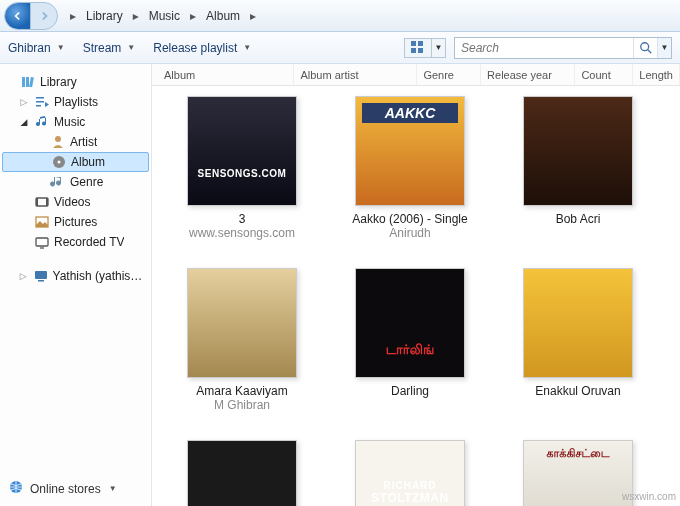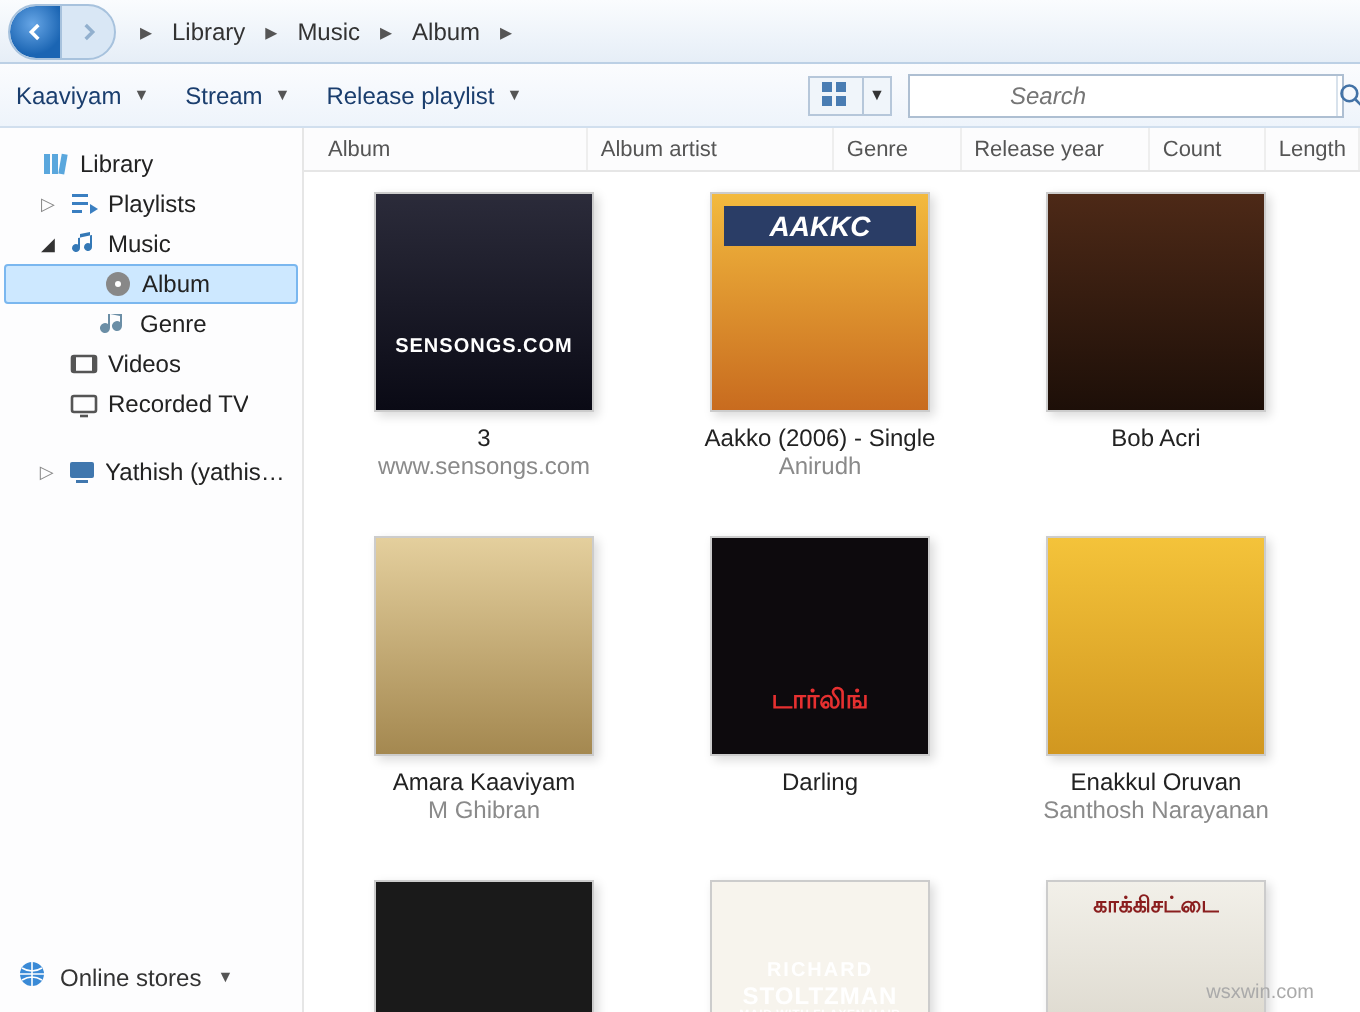--- a/index.html
+++ b/index.html
@@ -18,21 +18,21 @@
 .crumb .arrow { width: 14px; display: flex; justify-content: center; color: #555; cursor: pointer; }
 
 
 .toolbar { height: 32px; background: linear-gradient(#fbfcfe, #eef4fb); border-bottom: 1px solid #d1dfee; display: flex; align-items: center; padding: 0 8px; gap: 18px; }
 .tool-item { display: flex; align-items: center; gap: 4px; color: #1a3e6e; cursor: pointer; font-size: 12px; }
 .tool-item .dd { font-size: 8px; color: #555; margin-left: 2px; }
 .toolbar-right { margin-left: auto; display: flex; align-items: center; gap: 8px; }
 .view-switch { width: 28px; height: 20px; border: 1px solid #b6c7da; background: #f0f5fa; display: flex; align-items: center; justify-content: center; cursor: pointer; font-size: 10px; }
 .view-dd { width: 14px; height: 20px; border: 1px solid #b6c7da; border-left: none; background: #f0f5fa; display: flex; align-items: center; justify-content: center; cursor: pointer; font-size: 8px; }
 .searchbox { display: flex; align-items: center; width: 218px; height: 22px; border: 1px solid #aebfd2; background: #fff; }
-.searchbox input { flex: 1; border: none; outline: none; padding: 0 6px; font-size: 12px; font-style: italic; color: #888; background: transparent; margin-left: 44px; }
+.searchbox input { flex: 1; border: none; outline: none; padding: 0 6px; font-size: 12px; font-style: italic; color: #888; background: transparent; }
 .searchbox .search-btn { width: 24px; height: 100%; display: flex; align-items: center; justify-content: center; border-left: 1px solid #d8e2ec; cursor: pointer; color: #4272a6; }
 .searchbox .search-dd { width: 14px; height: 100%; display:flex; align-items:center; justify-content:center; border-left: 1px solid #d8e2ec; cursor: pointer; font-size: 8px; background:#eef4fb; }
 
 .main { display: flex; height: 442px; }
 
 
 .sidebar { width: 152px; border-right: 1px solid #e6e6e6; padding: 8px 2px; overflow-y: auto; background: #fdfdfe; }
 .tree-item { display: flex; align-items: center; height: 20px; gap: 4px; cursor: pointer; padding-right: 4px; white-space: nowrap; }
 .tree-item.selected { background: #cde8ff; border: 1px solid #7ab7ef; border-radius: 2px; }
 .tree-item .expander { width: 12px; text-align: center; color: #888; font-size: 9px; }
@@ -78,21 +78,21 @@
 .ico-video { color:#555; }
 .ico-pic { color:#c0904a; }
 .ico-tv { color:#555; }
 .ico-other { color:#6b8ea6; }
 .ico-pc { color:#4077ae; }
 .ico-globe { color:#2a6db2; }
 
 .online-row { position:absolute; left:8px; bottom:8px; display:flex; align-items:center; gap:6px; cursor:pointer; }
 .online-row .dd { font-size:8px; margin-left:2px; color:#555; }
 
-.watermark { position:absolute; right:23px; bottom:4px; font-size:10px; color:#aaa; }
+.watermark { position:absolute; right:4px; bottom:4px; font-size:10px; color:#aaa; }
 
 svg.icon { width:16px; height:16px; }
 </style>
 </head>
 <body>
 
 <div class="navbar">
   <div class="nav-btn-group">
     <div class="nav-btn back">
       <svg viewBox="0 0 24 24">
@@ -119,21 +119,21 @@
       </div>
     <div class="crumb">
         <span>Album</span>
         <span class="arrow">▸</span>
       </div>
   </div>
 </div>
 
 <div class="toolbar">
   <div class="tool-item">
-      <span>Kaaviyam</span>
+      <span>Ghibran</span>
       <span class="dd">▼</span>
     </div>
   <div class="tool-item">
       <span>Stream</span>
       <span class="dd">▼</span>
     </div>
   <div class="tool-item">
       <span>Release playlist</span>
       <span class="dd">▼</span>
     </div>
@@ -190,20 +190,30 @@
     </div>
     <div class="tree-item ind1">
       <span class="expander open">◢</span>
       <span class="icon ico-music">
           <svg class="icon" viewBox="0 0 16 16">
             <path d="M6 3 v7 a2 2 0 1 1 -1 -1.7 V5 l7 -1.5 v6 a2 2 0 1 1 -1 -1.7 V2 z" fill="#3478b6"></path>
           </svg>
         </span>
       <span class="label">Music</span>
     </div>
+    <div class="tree-item ind2">
+      <span class="expander"></span>
+      <span class="icon">
+          <svg class="icon" viewBox="0 0 16 16">
+            <circle cx="8" cy="5" r="3" fill="#c99b5f"></circle>
+            <path d="M3 14 q5 -6 10 0" fill="#c99b5f"></path>
+          </svg>
+        </span>
+      <span class="label">Artist</span>
+    </div>
     <div class="tree-item ind2 selected">
       <span class="expander"></span>
       <span class="icon">
           <svg class="icon" viewBox="0 0 16 16">
             <circle cx="8" cy="8" r="6" fill="#888"></circle>
             <circle cx="8" cy="8" r="1.5" fill="#fff"></circle>
           </svg>
         </span>
       <span class="label">Album</span>
     </div>
@@ -219,20 +229,30 @@
     <div class="tree-item ind1">
       <span class="expander"></span>
       <span class="icon ico-video">
           <svg class="icon" viewBox="0 0 16 16">
             <rect x="2" y="4" width="12" height="8" rx="1" fill="none" stroke="#555" stroke-width="1.3"></rect>
             <rect x="2" y="4" width="2" height="8" fill="#555"></rect>
             <rect x="12" y="4" width="2" height="8" fill="#555"></rect>
           </svg>
         </span>
       <span class="label">Videos</span>
+    </div>
+    <div class="tree-item ind1">
+      <span class="expander"></span>
+      <span class="icon ico-pic">
+          <svg class="icon" viewBox="0 0 16 16">
+            <rect x="2" y="3" width="12" height="10" fill="none" stroke="#c0904a" stroke-width="1.3"></rect>
+            <path d="M2 11 l4 -4 3 3 2 -2 3 3 v2 h-12z" fill="#c0904a"></path>
+          </svg>
+        </span>
+      <span class="label">Pictures</span>
     </div>
     <div class="tree-item ind1">
       <span class="expander"></span>
       <span class="icon ico-tv">
           <svg class="icon" viewBox="0 0 16 16">
             <rect x="2" y="4" width="12" height="8" rx="1" fill="none" stroke="#555" stroke-width="1.3"></rect>
             <line x1="6" y1="14" x2="10" y2="14" stroke="#555" stroke-width="1.3"></line>
           </svg>
         </span>
       <span class="label">Recorded TV</span>
@@ -281,21 +301,20 @@
           <div class="title">Amara Kaaviyam</div>
           <div class="artist">M Ghibran</div>
         </div>
         <div class="album">
           <div class="art art4"></div>
           <div class="title">Darling</div>
         </div>
         <div class="album">
           <div class="art art5"></div>
           <div class="title">Enakkul Oruvan</div>
-          <div class="artist">Santhosh Narayanan</div>
         </div>
         <div class="album">
           <div class="art art6"></div>
 
           <div class="artist"></div>
         </div>
         <div class="album">
           <div class="art art7">
             <div style="font-size:10px;letter-spacing:1px;">RICHARD</div>
             <div style="font-size:12px;font-weight:bold;letter-spacing:.5px;">STOLTZMAN</div>

